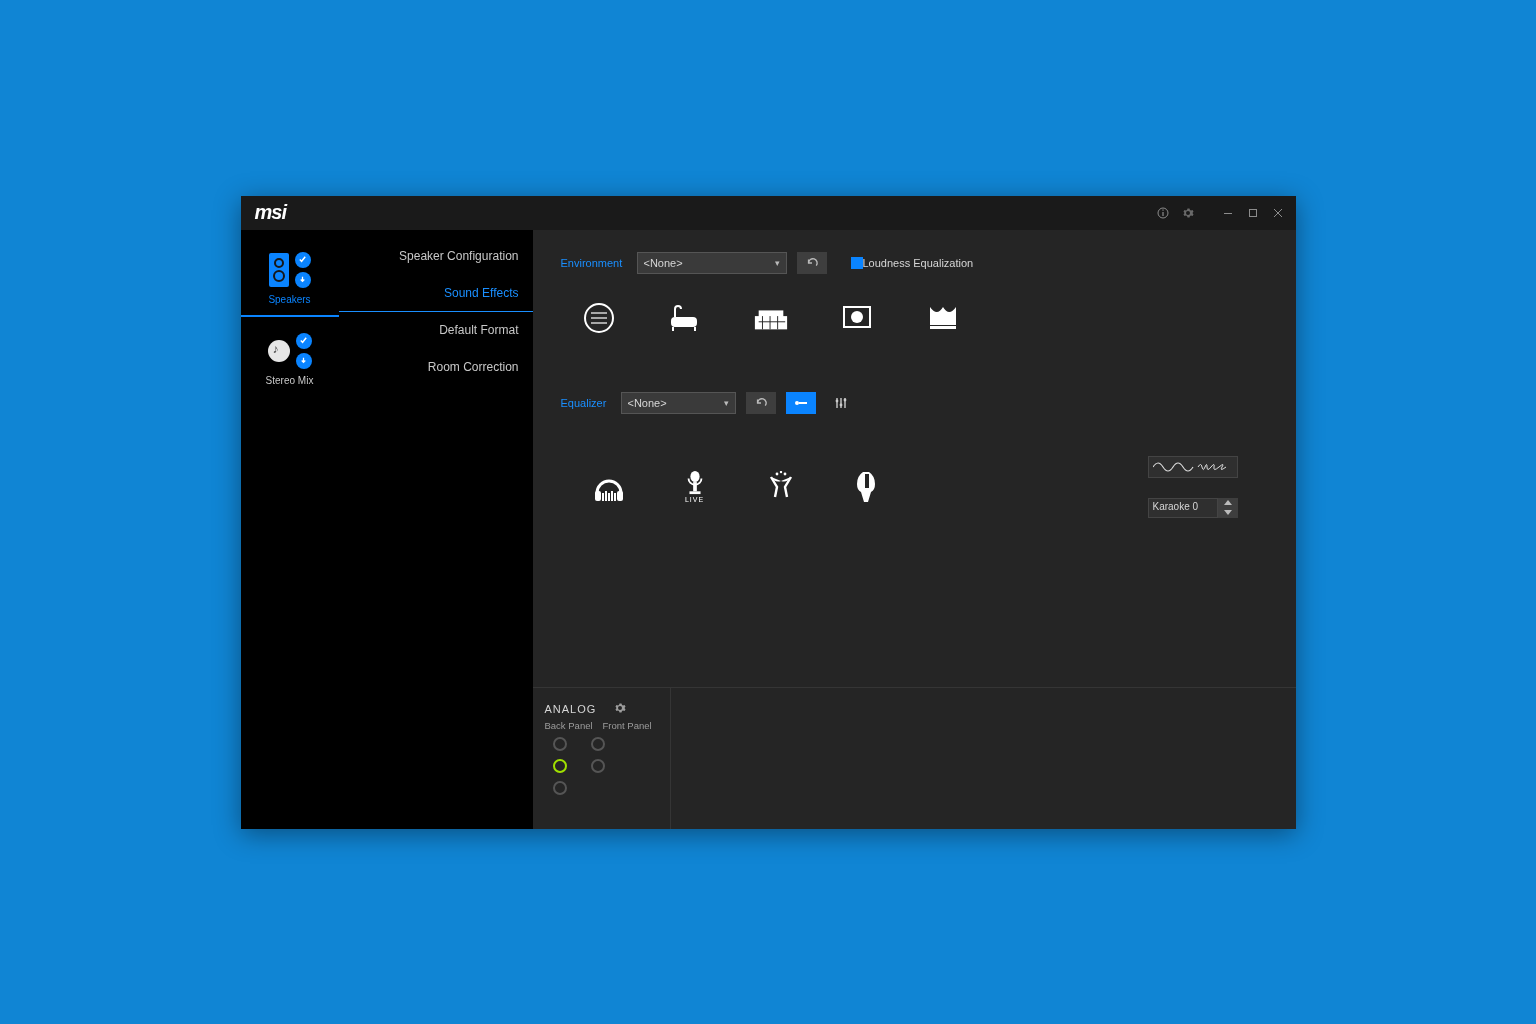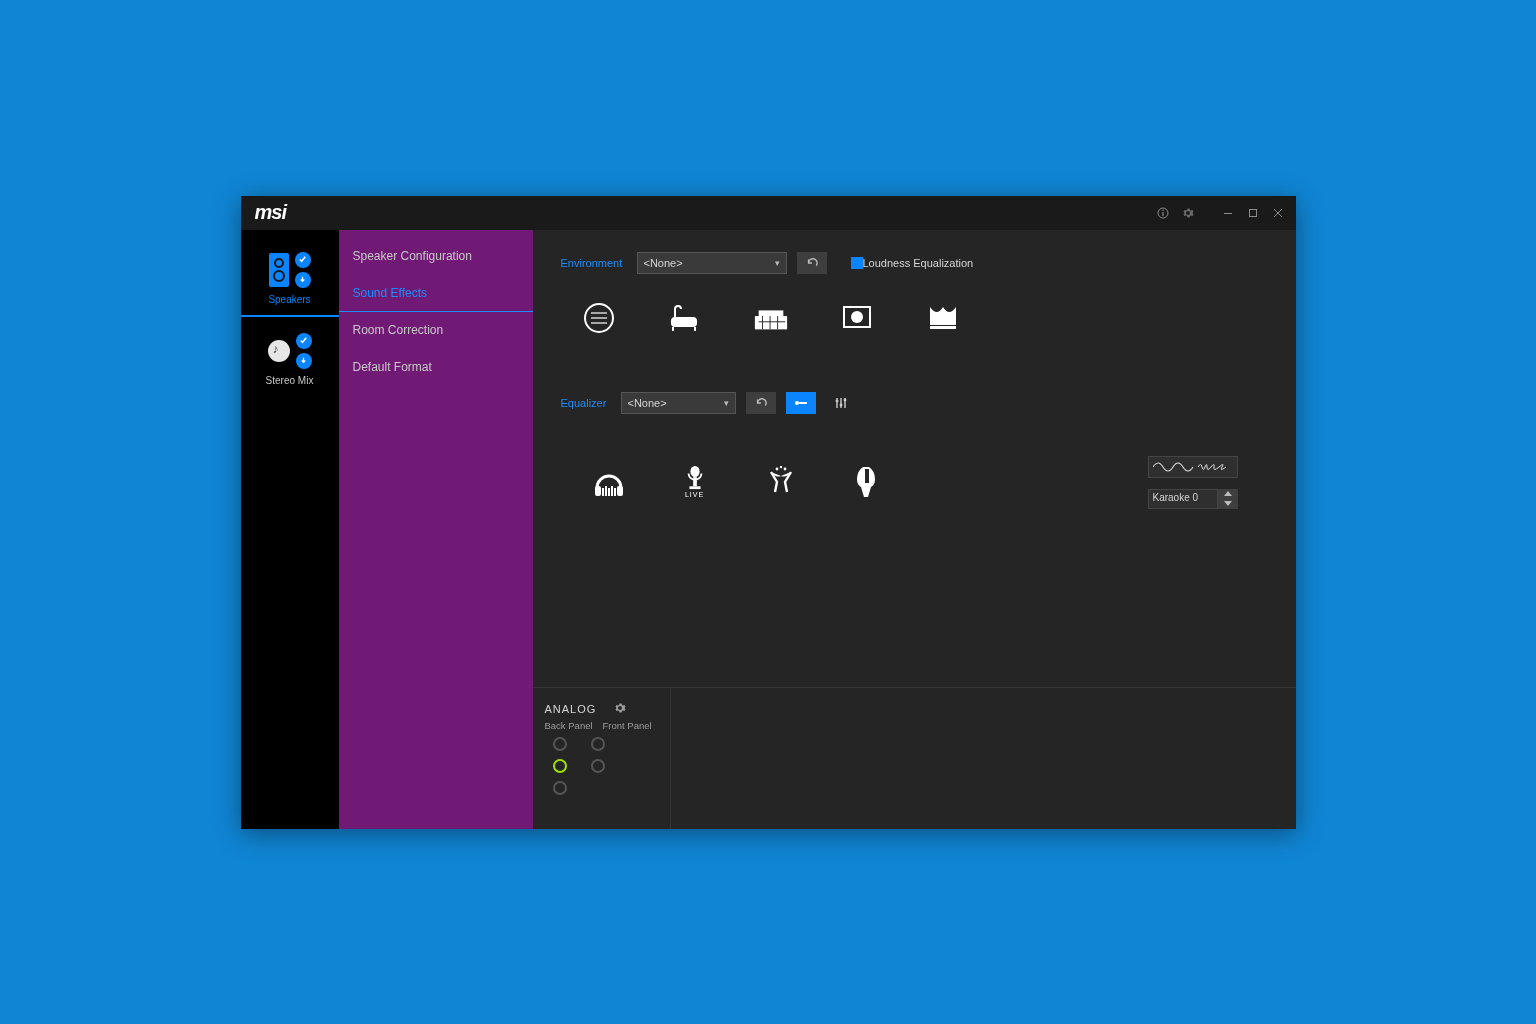--- a/index.html
+++ b/index.html
@@ -50,22 +50,23 @@
   .badge { width:16px; height:16px; border-radius:50%; background:#0a84ff; display:flex; align-items:center; justify-content:center; }
   .badge svg { display:block; }
   .speaker-icon { width:20px; height:34px; background:#0a84ff; border-radius:2px; position:relative; }
   .speaker-icon::before, .speaker-icon::after { content:""; position:absolute; left:50%; transform:translateX(-50%); border-radius:50%; border:2px solid #171717;}
   .speaker-icon::before { width:6px; height:6px; top:5px;}
   .speaker-icon::after { width:8px; height:8px; bottom:5px;}
   .disc-icon { width:22px; height:22px; border-radius:50%; background:#e6e6e6; position:relative;}
   .disc-icon::after { content:"♪"; color:#444; position:absolute; left:5px; top:2px; font-size:12px;}
   .subnav {
     width: 194px;
-    background: #701a75;
+    background: #000000;
     padding-top: 8px;
+    text-align: right;
   }
   .subnav-item {
     color:#c8c8c8; font-size:12px; padding: 11px 14px; cursor:pointer; border-bottom:1px solid transparent;
   }
   .subnav-item.active { color:#1a8fff; border-bottom:1px solid #1a8fff; }
   .main { flex:1; display:flex; flex-direction:column; background:#252525; color:#ccc; min-width:0;}
   .main-upper { flex:1; padding: 22px 28px; overflow:hidden;}
   .row-ctrl { display:flex; align-items:center; gap:10px; margin-bottom: 22px;}
   .lbl-blue { color:#1a8fff; font-size:11px; width: 66px;}
   .select { background:#3a3a3a; color:#d6d6d6; border:1px solid #555; height:22px; padding:0 6px; font-size:11px; display:flex; align-items:center; justify-content:space-between; cursor:pointer;}
@@ -75,21 +76,21 @@
   .sq-btn { width:30px; height:22px; background:#3e3e3e; display:flex; align-items:center; justify-content:center; cursor:pointer;}
   .sq-btn.active { background:#0a84ff; }
   .checkbox { display:flex; align-items:center; margin-left: 14px;}
   .checkbox .box { width:12px; height:12px; border:1px solid #0a84ff; background:#0a84ff;}
   .checkbox .lab { color:#d6d6d6; font-size:11px;}
   .preset-row { display:flex; gap: 50px; padding: 6px 20px 40px; align-items:center;}
   .preset-row2 { display:flex; gap: 50px; padding: 20px 30px 10px; align-items:center; position:relative;}
   .preset-icon { width:36px; height:32px; display:flex; align-items:center; justify-content:center; cursor:pointer;}
   .preset-icon svg { fill:#fff; }
   .karaoke-box {
-    margin-left:auto; display:flex; flex-direction:column; align-items:stretch; gap:11px;
+    margin-left:auto; display:flex; flex-direction:column; align-items:stretch; gap:20px;
   }
   .wave-preview { width:90px; height:22px; background:#2f2f2f; border:1px solid #444; display:flex; align-items:center; justify-content:center;}
   .karaoke-row { display:flex;}
   .karaoke-label { background:#2f2f2f; border:1px solid #444; height:20px; width:70px; font-size:10px; color:#d6d6d6; padding:2px 4px;}
   .karaoke-ctrl { display:flex; flex-direction:column;}
   .spin { width:20px; height:10px; background:#3e3e3e; display:flex; align-items:center; justify-content:center; cursor:pointer;}
   .main-lower { height: 142px; border-top:1px solid #353535; display:flex;}
   .analog-sec { width: 138px; border-right:1px solid #353535; padding: 14px 12px; color:#9c9c9c; font-size:10px;}
   .analog-head { display:flex; align-items:center; gap:18px; color:#d6d6d6; font-size:11px; letter-spacing:1px; margin-bottom:4px;}
   .panel-labels { display:flex; gap:8px; font-size:9.5px; color:#9c9c9c; margin-bottom:6px;}
@@ -186,22 +187,22 @@
               </div>
           </div>
         </div>
         <div class="device-label muted">Stereo Mix</div>
       </div>
     </div>
 
     <div class="subnav">
       <div class="subnav-item">Speaker Configuration</div>
       <div class="subnav-item active">Sound Effects</div>
+      <div class="subnav-item">Default Format</div>
       <div class="subnav-item">Room Correction</div>
-      <div class="subnav-item">Default Format</div>
     </div>
 
     <div class="main">
       <div class="main-upper">
 
         <div class="row-ctrl">
           <div class="lbl-blue">Environment</div>
           <div class="select env">
             <span>&lt;None&gt;</span>
             <span class="caret">▾</span>

